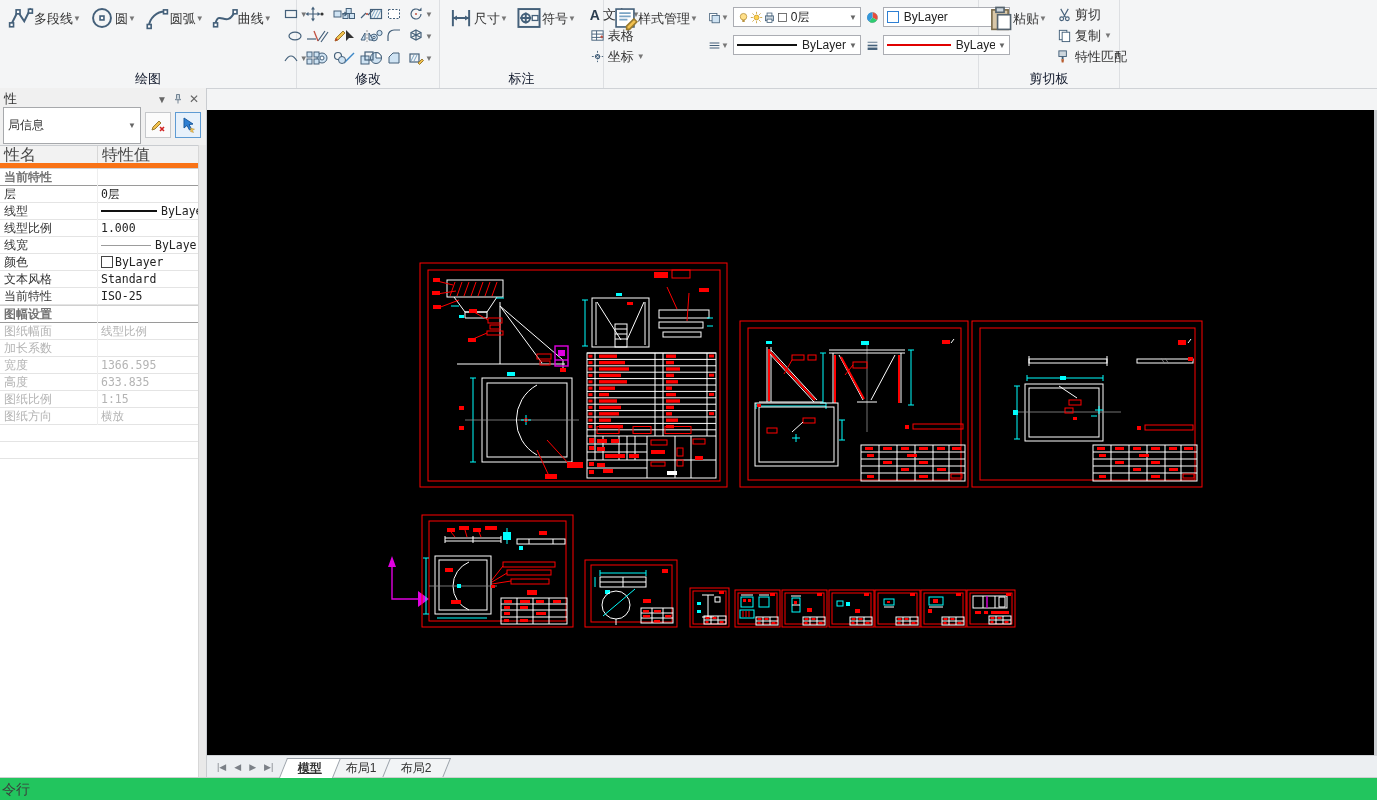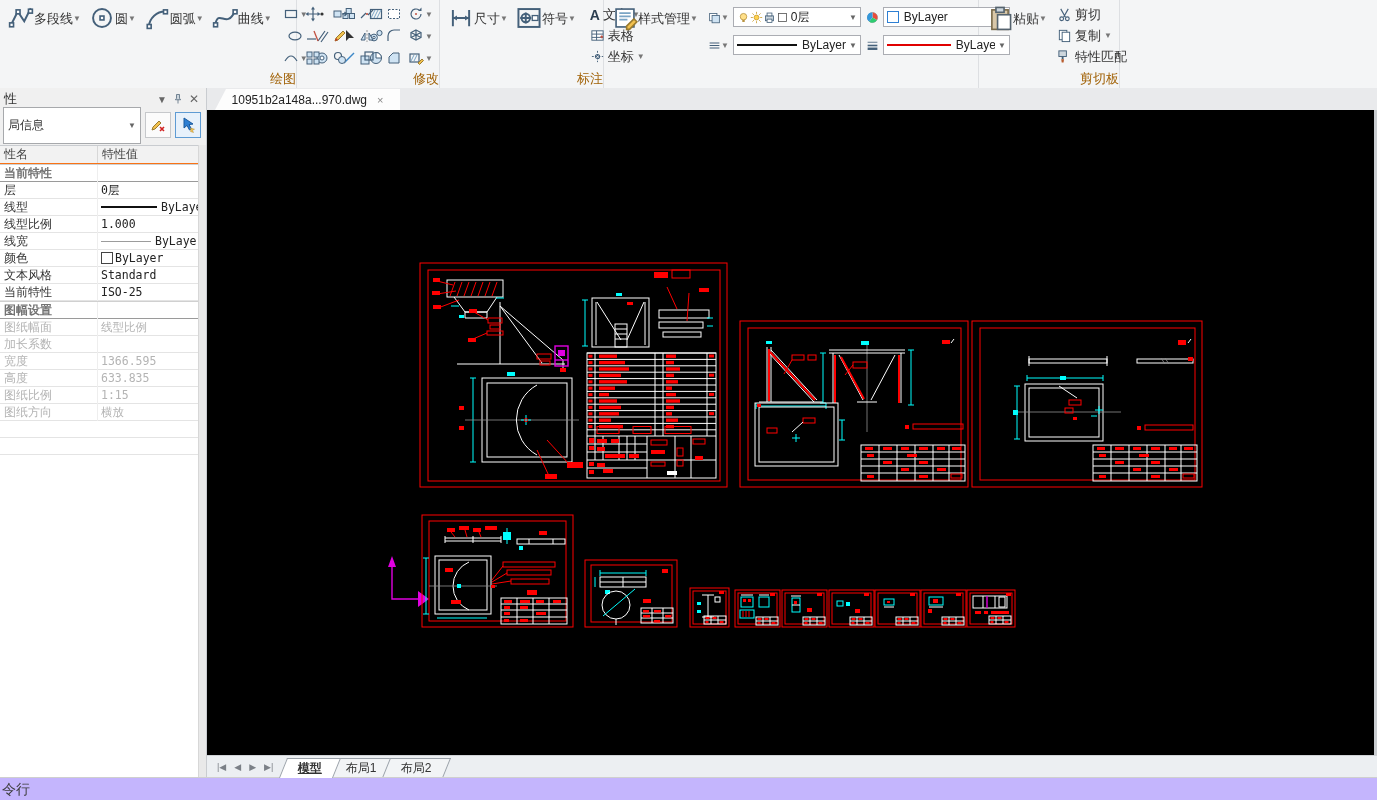--- a/index.html
+++ b/index.html
@@ -4,21 +4,21 @@
 <style>
   html,body{margin:0;padding:0;background:#9aa0a6;}
   #app{position:relative;width:1377px;height:800px;overflow:hidden;
        font-family:"Liberation Sans","DejaVu Sans",sans-serif;font-size:13px;color:#333;
        background:#f3f4f5;}
   
   #ribbon{position:absolute;left:0;top:0;width:1377px;height:88px;background:#f4f5f6;
           border-bottom:1px solid #cfd2d6;display:flex;}
   .rgroup{position:relative;height:88px;border-right:1px solid #dddfe2;display:flex;flex-direction:column;}
   .rcontent{flex:1;display:flex;align-items:flex-start;padding:2px 4px 0 4px;}
-  .rlabel{height:17px;line-height:15px;text-align:right;font-size:13px;color:#a16207;}
+  .rlabel{height:17px;line-height:15px;text-align:center;font-size:13px;color:#0f172a;}
   .bigbtn{display:flex;flex-direction:row;align-items:center;justify-content:flex-start;
           padding:3px 3px 0 3px;margin:0 1px;border-radius:2px;cursor:pointer;}
   .bigbtn .bl{font-size:13px;color:#333;white-space:nowrap;margin-top:2px;}
   .dd{font-size:8px;color:#777;line-height:7px;}
   .ic svg{display:block;}
   .bigbtn>.ic svg{width:26px;height:26px;}
   .sgrid{display:grid;grid-template-rows:repeat(3,22px);grid-auto-flow:column;margin-left:6px;margin-top:1px;}
   .gcell{width:27px;height:22px;display:flex;align-items:center;justify-content:center;cursor:pointer;border-radius:2px;}
   .gcell .ic svg{width:16px;height:16px;}
   .gcell .dd{margin-left:1px;}
@@ -51,21 +51,21 @@
   .ptbtn svg{width:12px;height:12px;vertical-align:middle;}
   #panel-toolbar{height:30px;display:flex;align-items:center;padding:0 3px;}
   #obj-select{width:138px;height:37px;background:#fff;border:1px solid #a7a9ac;display:flex;align-items:center;
               font-size:12px;padding:0 4px;box-sizing:border-box;cursor:pointer;}
   #obj-select .caret{margin-left:auto;font-size:8px;color:#666;}
   .tbtn{width:24px;height:24px;margin-left:4px;background:#fbfbfb;border:1px solid #c6c8cb;display:flex;
         align-items:center;justify-content:center;cursor:pointer;}
   .tbtn.active{border-color:#5e9bd3;background:#e7f1fb;}
   .tbtn svg{width:16px;height:16px;}
   #prop-table{position:absolute;left:0;top:57px;width:200px;bottom:0;background:#fff;border-top:1px solid #c9ccd0;}
-  #prop-head{display:flex;height:17px;background:#f2f2f2;border-bottom:1px solid #f97316;font-size:12px;color:#444;}
+  #prop-head{display:flex;height:17px;background:#f2f2f2;border-bottom:5px solid #f97316;font-size:16px;color:#444;}
   #prop-head .c1{width:93px;padding-left:4px;border-right:1px solid #d7d7d7;line-height:17px;}
   #prop-head .c2{flex:1;padding-left:4px;line-height:17px;}
   .prow{display:flex;height:16px;border-bottom:1px solid #e4e4e4;font-size:12px;align-items:center;}
   .prow .c1{width:93px;padding-left:4px;border-right:1px solid #eee;color:#333;overflow:hidden;white-space:nowrap;}
   .prow .c2{flex:1;padding:0 3px;display:flex;align-items:center;overflow:hidden;white-space:nowrap;
             font-family:"DejaVu Sans Mono","Liberation Mono",monospace;font-size:11.5px;color:#222;}
   .prow.section .c1{font-weight:bold;color:#737373;}
   .prow.section{border-bottom:1px solid #9a9a9a;border-top:1px solid #d0d0d0;background:#fff;}
   .prow.disabled .c1,.prow.disabled .c2{color:#b4b4b4;}
   .prow .colorbox{width:10px;height:10px;border:1px solid #444;background:#fff;margin-right:2px;}
@@ -89,21 +89,21 @@
   #layoutbar{position:absolute;left:207px;top:755px;width:1170px;height:22px;background:#eceff2;
              border-top:1px solid #cfd2d6;display:flex;align-items:flex-end;}
   .navbtns{display:flex;align-items:center;height:100%;padding:0 6px;color:#7b8087;font-size:9px;}
   .navbtns span{margin:0 4px;cursor:pointer;}
   .ltab{position:relative;height:19px;margin-right:-6px;padding:0 14px;display:flex;align-items:center;
         background:#f2f4f6;border:1px solid #9aa1a9;border-bottom:none;transform:skewX(-22deg);cursor:pointer;}
   .ltab .lt{transform:skewX(22deg);font-size:12px;color:#333;}
   .ltab.active{background:#ffffff;z-index:2;}
   .ltab.active .lt{font-weight:bold;text-decoration:underline;}
   
-  #cmdbar{position:absolute;left:0;top:777px;width:1377px;height:23px;background:#c4b5fd;border-top:1px solid #cfcfcf;}
+  #cmdbar{position:absolute;left:0;top:777px;width:1377px;height:23px;background:#22c55e;border-top:1px solid #cfcfcf;}
   #cmdbar .cmdlabel{position:absolute;left:2px;bottom:2px;font-size:14px;color:#3c3c3c;}
   
   .s{fill:none;stroke:#44607a;stroke-width:1.2;}
   .n{fill:#fff;stroke:#44607a;stroke-width:1;}
   .b{fill:#cfe3f3;stroke:#44607a;stroke-width:1;}
 </style>
 </head>
 <body>
 
 <div id="app">
@@ -580,26 +580,20 @@
             <span>特性匹配</span>
           </div>
         </div>
       </div>
       <div class="rlabel">剪切板</div>
     </div>
 
     <div style="flex:1"></div>
   </div>
 
-  <div id="tabstrip">
-    <div id="doctab">
-      <span>10951b2a148a...970.dwg</span>
-      <span class="closex">×</span>
-    </div>
-  </div>
 
   <div id="panel">
     <div id="panel-title">
       <span>性</span>
       <span class="spacer"></span>
       <span class="ptbtn">▼</span>
       <span class="ptbtn"><svg viewBox="0 0 16 16">
             <path d="M6 2h4v5l1.5 2h-7L6 7z" fill="#cdd6dd" stroke="#4d6375"></path>
             <path d="M8 9v5" stroke="#4d6375"></path>
           </svg></span>

